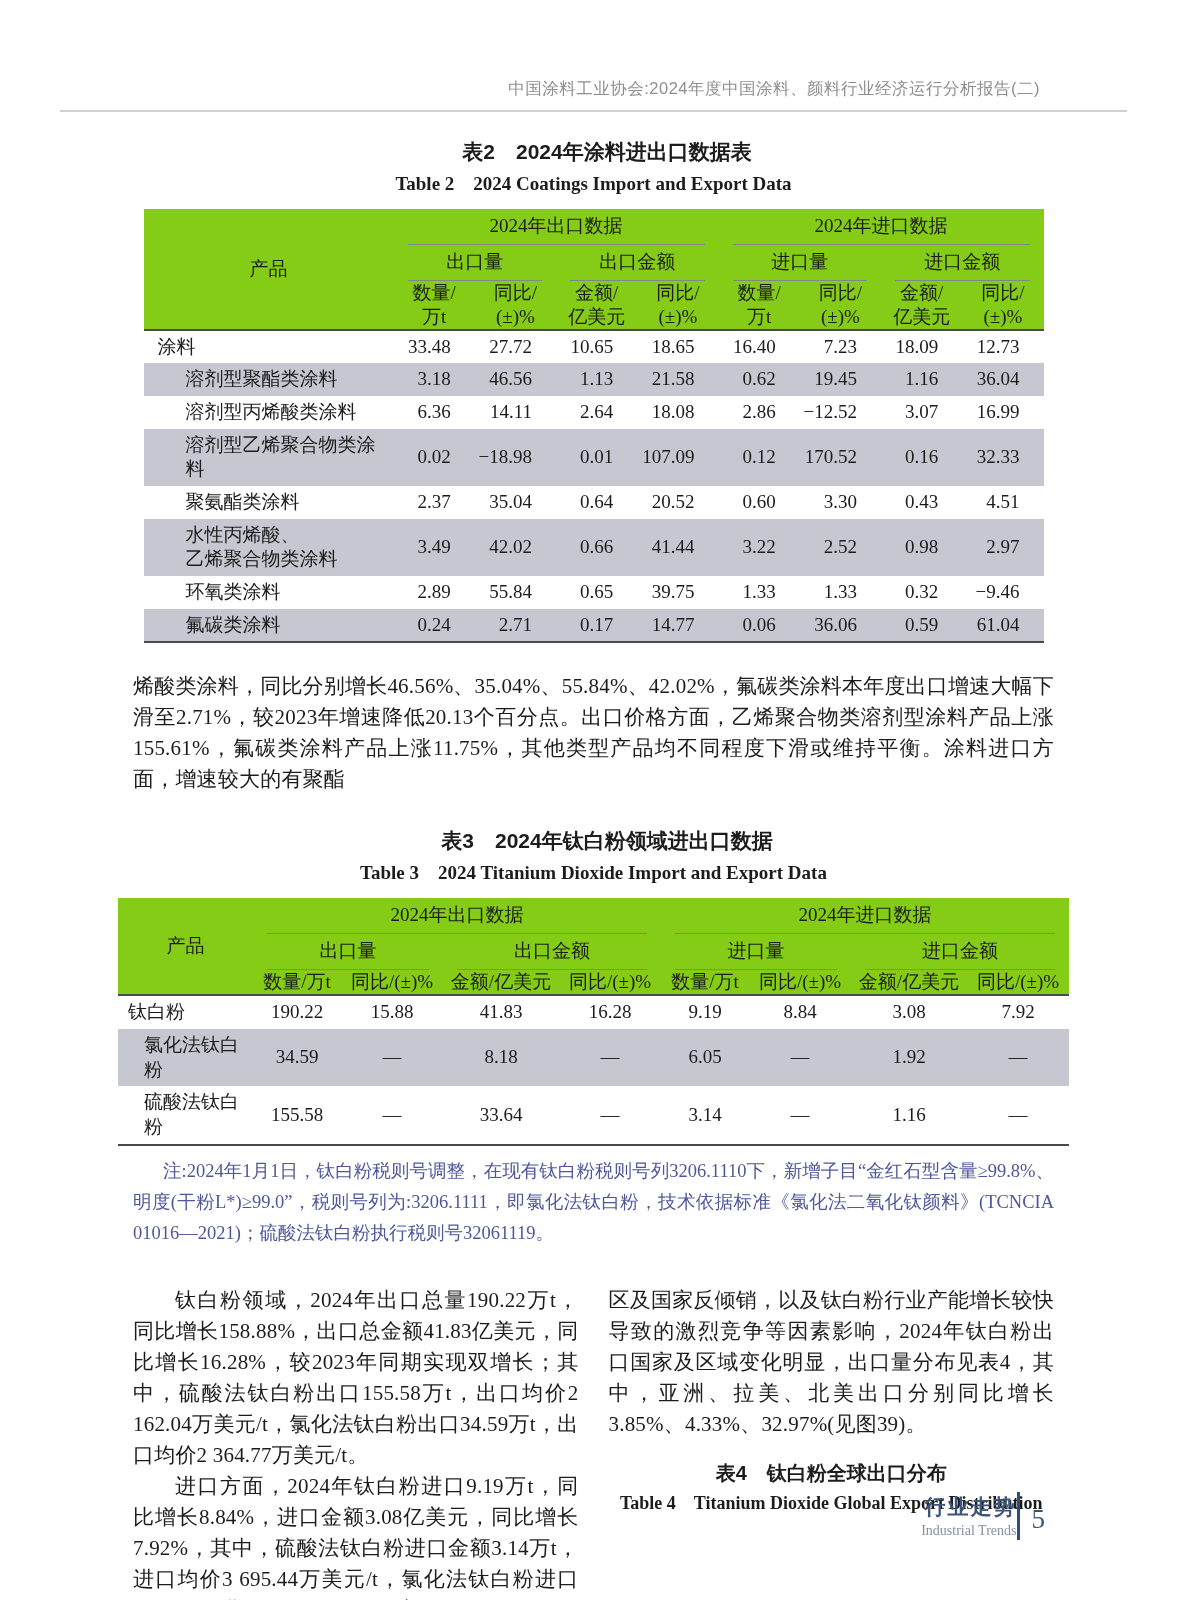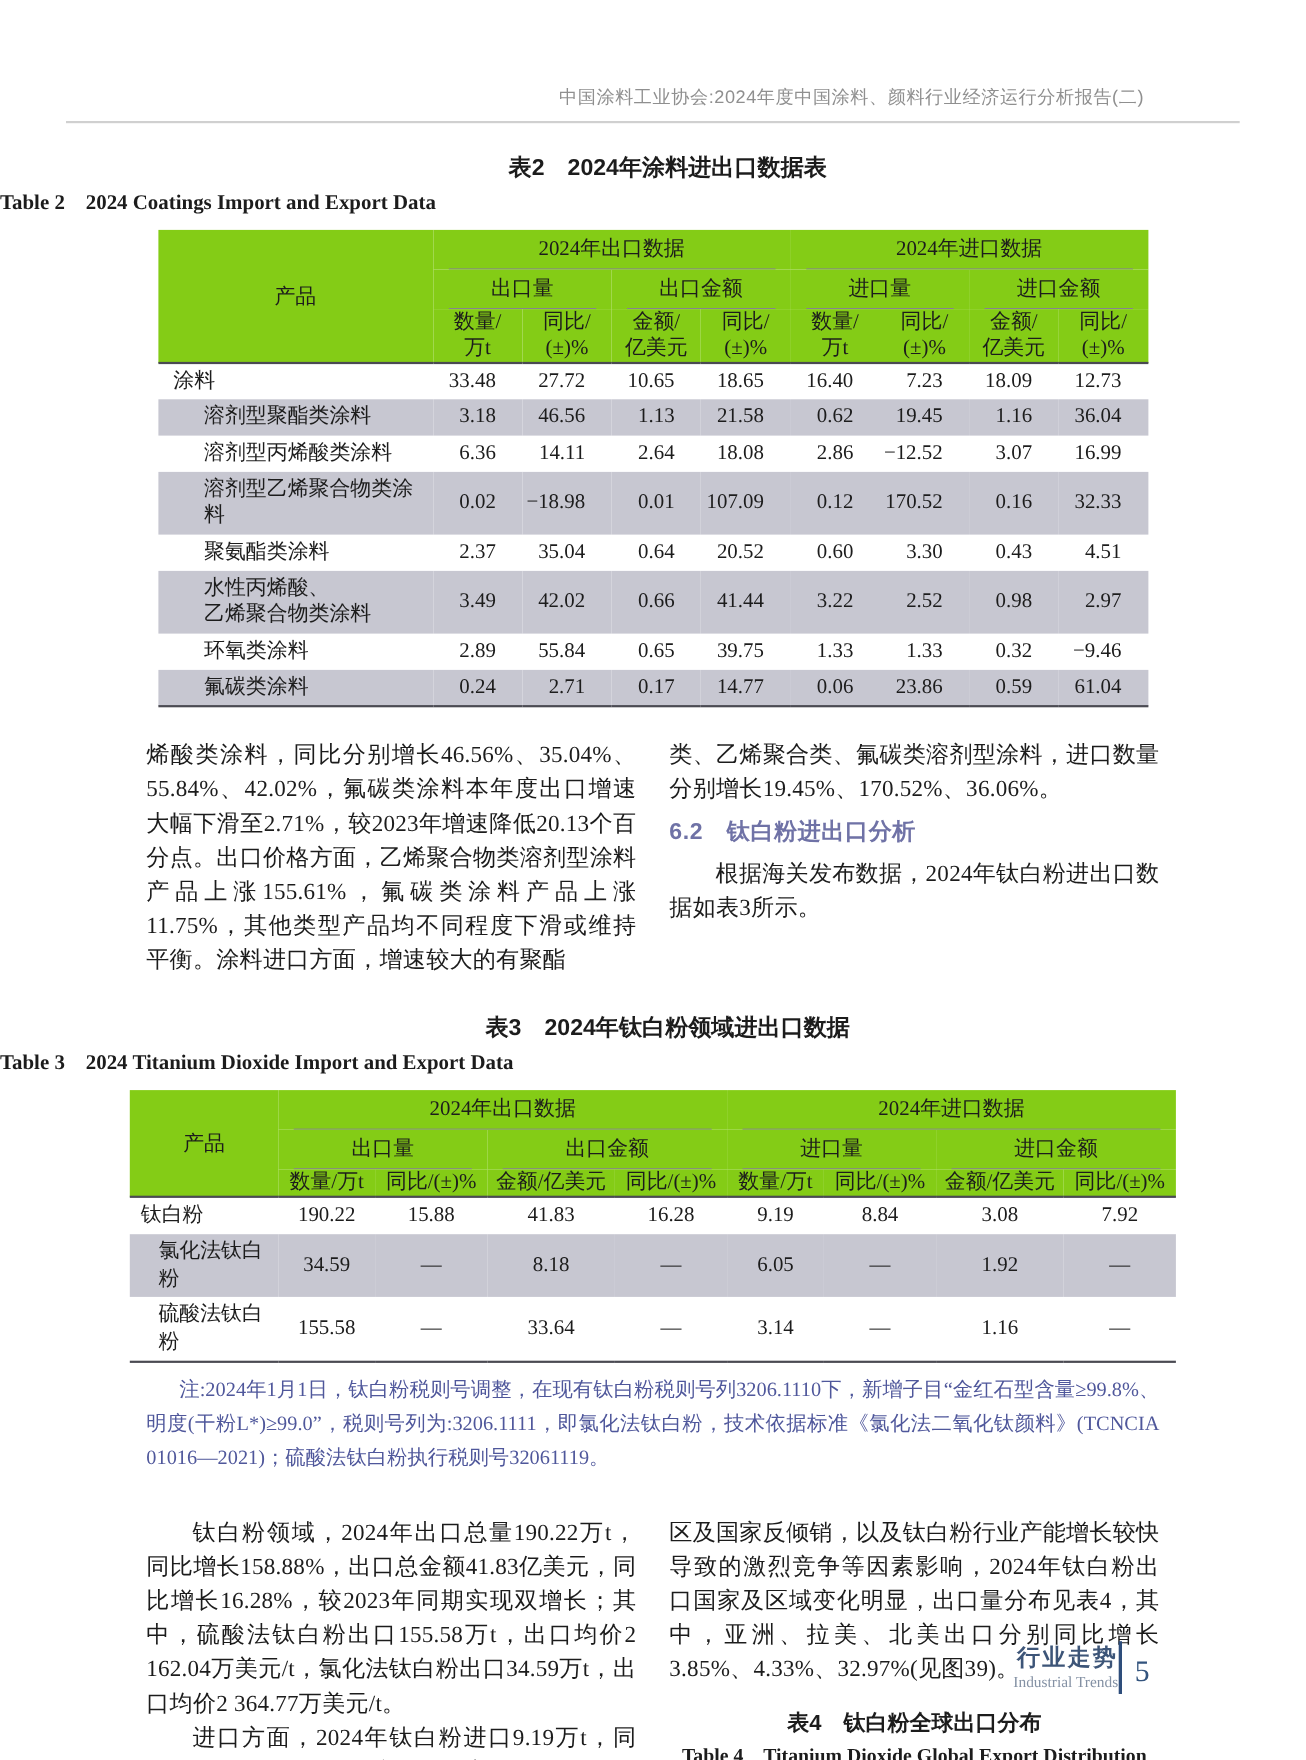--- a/index.html
+++ b/index.html
@@ -22,21 +22,21 @@
     letter-spacing:.5px;
   }
   .head-rule{margin:10px 60px 0 60px;border:none;border-top:2px solid #d0d0d0;}
 
   
   .tbl-title-zh{
     text-align:center;font-weight:bold;font-size:21px;margin-top:26px;
     font-family:"Liberation Sans","DejaVu Sans",sans-serif;
     padding-left:27px;
   }
-  .tbl-title-en{font-weight:bold;font-size:19px;margin-top:5px;}
+  .tbl-title-en{text-align:center;font-weight:bold;font-size:19px;margin-top:5px;}
 
   
   table.t{
     border-collapse:collapse;table-layout:fixed;
     margin:12px auto 0 auto;width:900px;
     font-size:19px;
   }
   table.t thead th{
     background:#84cc16;font-weight:normal;padding:0;vertical-align:middle;
   }
@@ -234,35 +234,30 @@
           <td class="num">0.32</td>
           <td class="num">−9.46</td>
         </tr>
         <tr>
           <td class="prod ind">氟碳类涂料</td>
           <td class="num">0.24</td>
           <td class="num">2.71</td>
           <td class="num">0.17</td>
           <td class="num">14.77</td>
           <td class="num">0.06</td>
-          <td class="num">23.86</td>
+          <td class="num">36.06</td>
           <td class="num">0.59</td>
           <td class="num">61.04</td>
         </tr>
       </tbody>
   </table>
 
   <div class="cols">
     <div class="col">
       <p class="body-p">烯酸类涂料，同比分别增长46.56%、35.04%、55.84%、42.02%，氟碳类涂料本年度出口增速大幅下滑至2.71%，较2023年增速降低20.13个百分点。出口价格方面，乙烯聚合物类溶剂型涂料产品上涨155.61%，氟碳类涂料产品上涨11.75%，其他类型产品均不同程度下滑或维持平衡。涂料进口方面，增速较大的有聚酯</p>
-    </div>
-    <div class="col">
-      <p class="body-p">类、乙烯聚合类、氟碳类溶剂型涂料，进口数量分别增长19.45%、170.52%、36.06%。</p>
-      <div class="sec-head">6.2　钛白粉进出口分析</div>
-      <p class="body-p indent">根据海关发布数据，2024年钛白粉进出口数据如表3所示。</p>
     </div>
   </div>
 
   <div class="tbl-title-zh" style="margin-top:32px">表3　2024年钛白粉领域进出口数据</div>
   <div class="tbl-title-en">Table 3　2024 Titanium Dioxide Import and Export Data</div>
 
   <table class="t t3">
     <colgroup>
       <col style="width:135px">
       <col style="width:88px">

